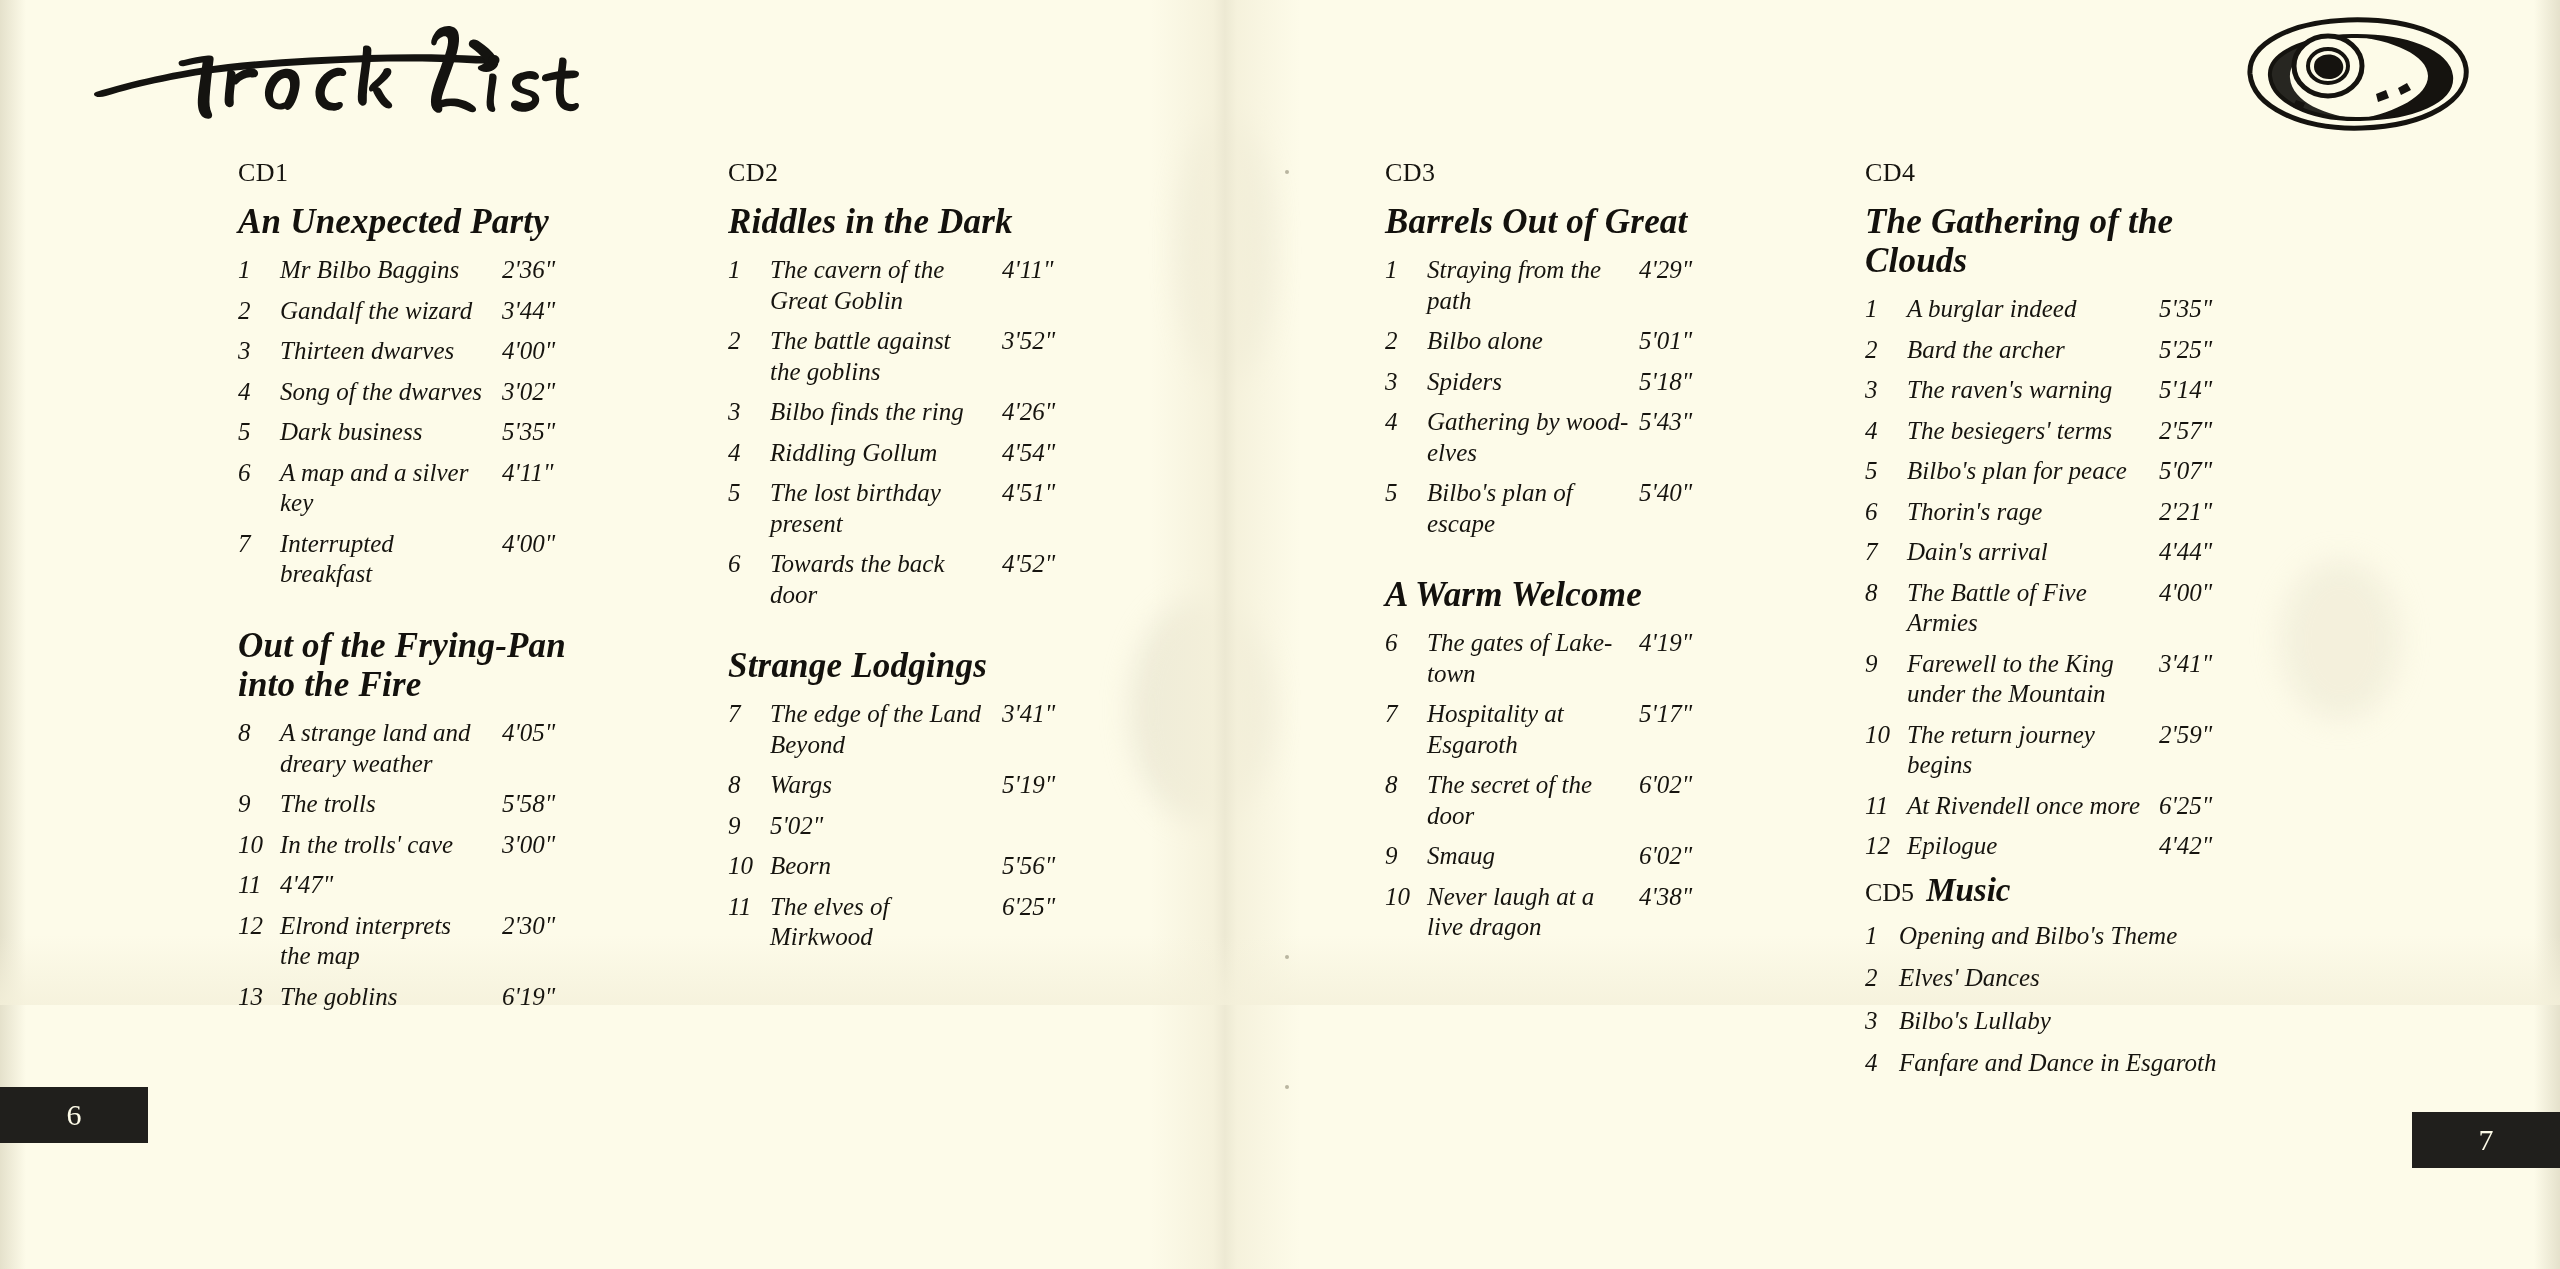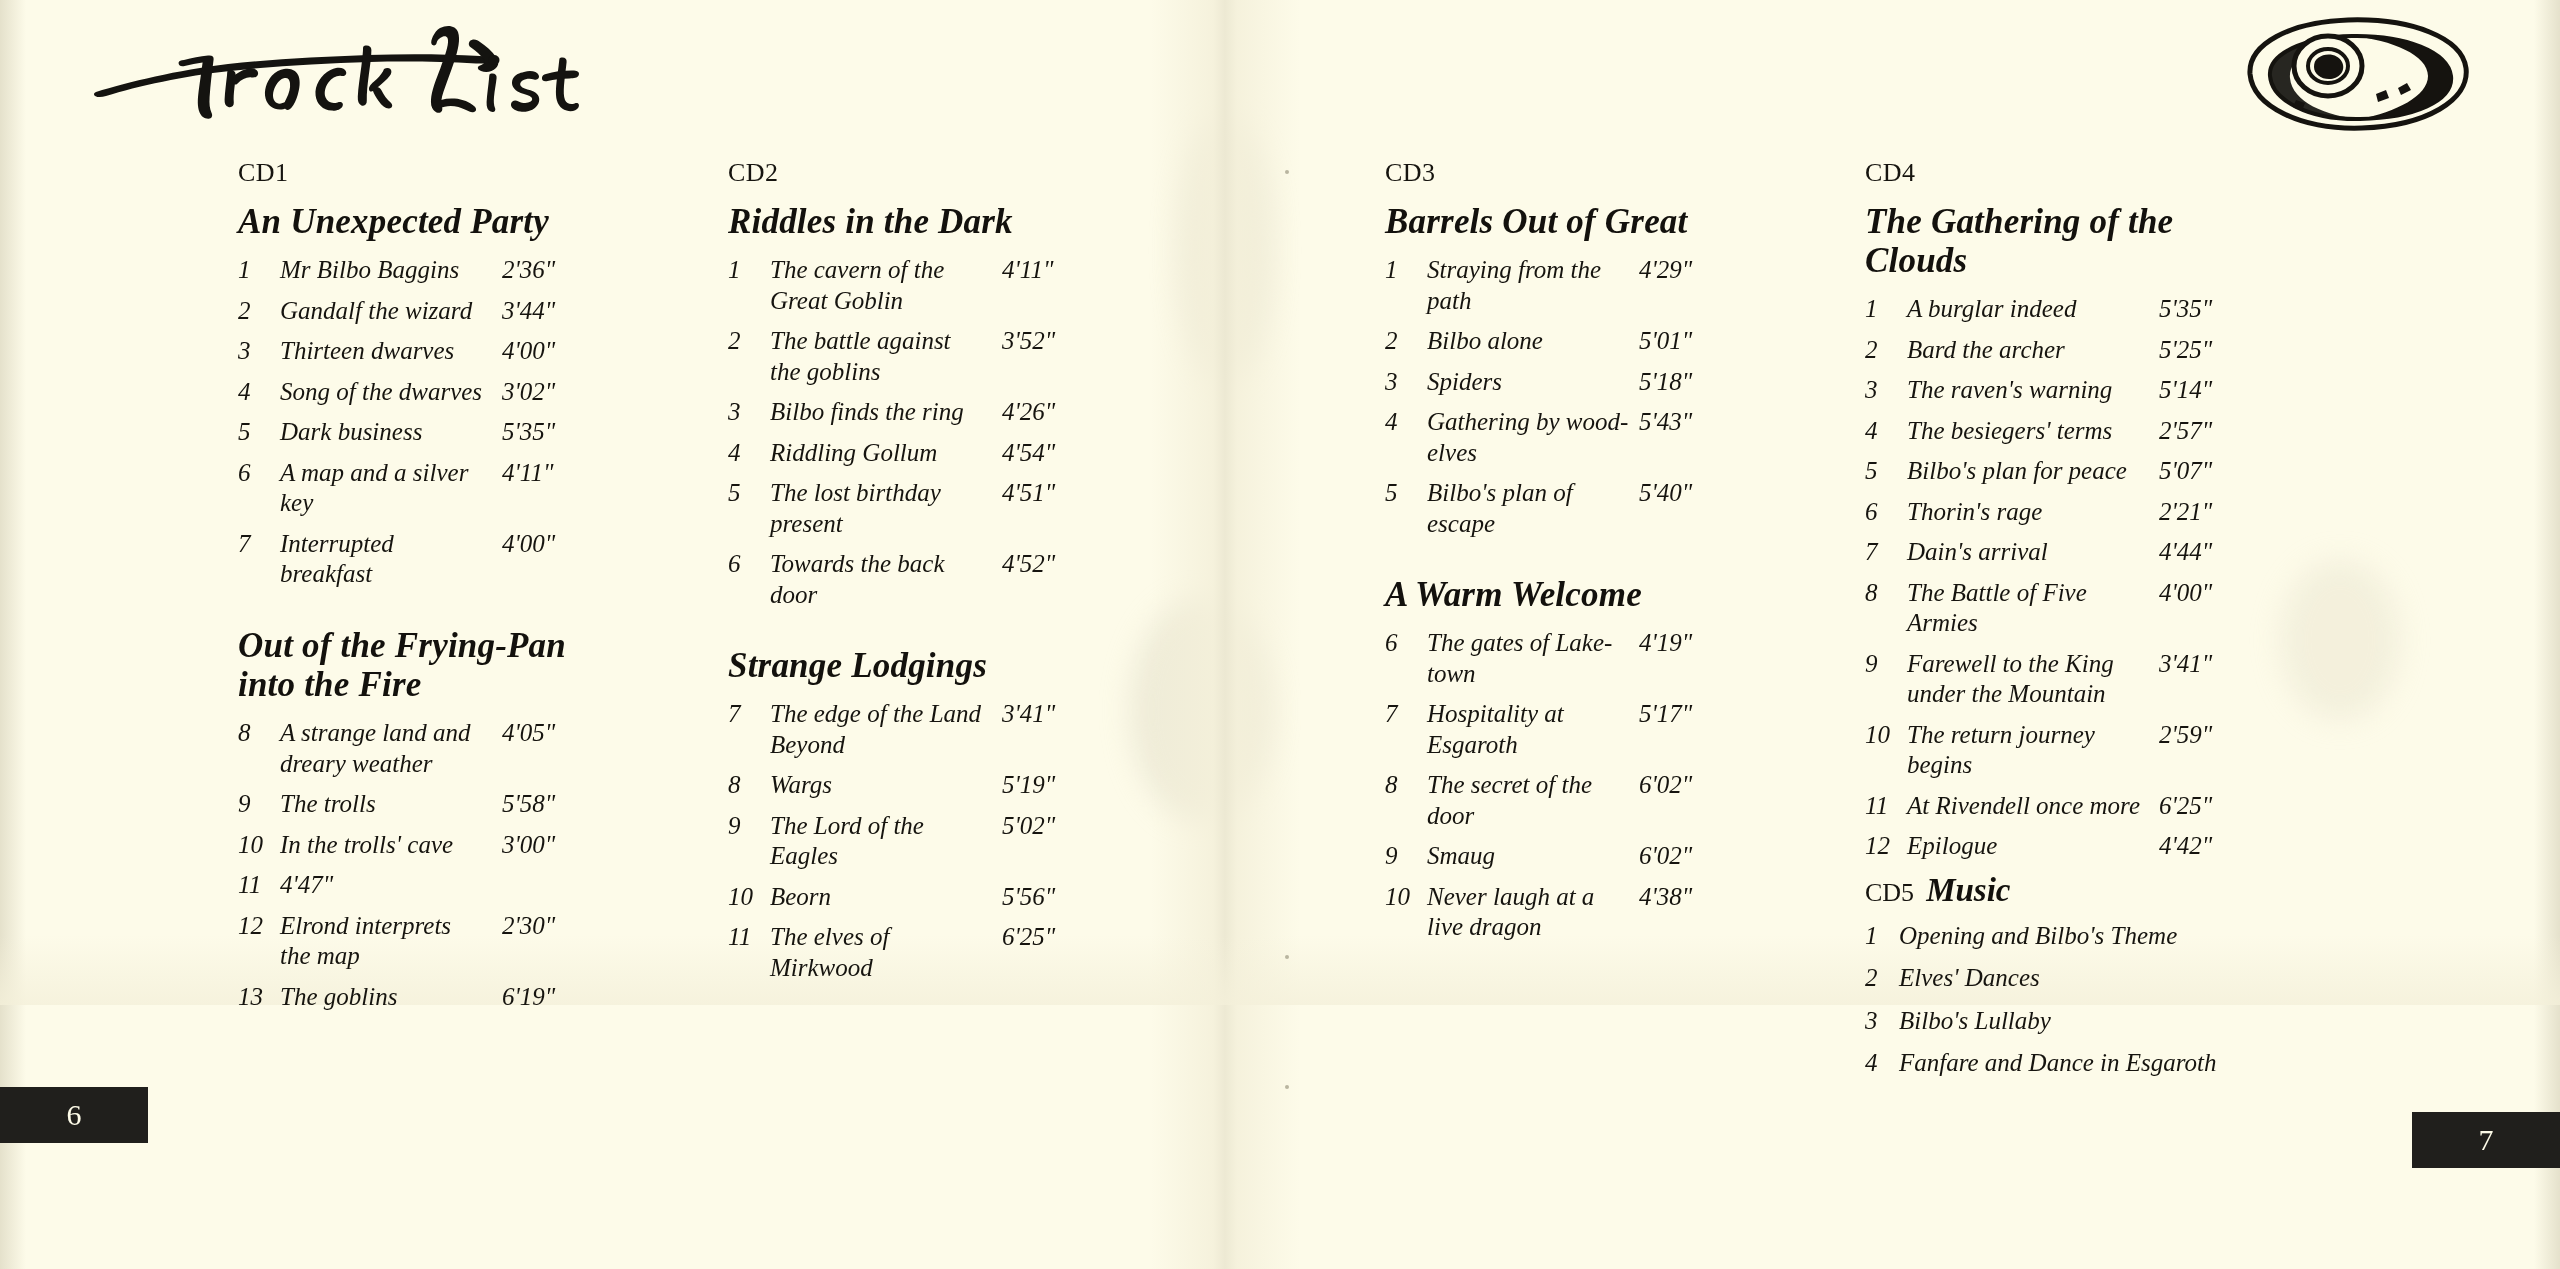--- a/index.html
+++ b/index.html
@@ -372,21 +372,20 @@
           <span class="t-name"><span>The edge of the Land</span><span class="cont">Beyond</span></span>
           <span class="t-time">3'41"</span>
         </div>
       <div class="track">
           <span class="t-num">8</span>
           <span class="t-name">Wargs</span>
           <span class="t-time">5'19"</span>
         </div>
       <div class="track">
           <span class="t-num">9</span>
-          <span class="t-name">The Lord of the Eagles</span>
           <span class="t-time">5'02"</span>
         </div>
       <div class="track">
           <span class="t-num">10</span>
           <span class="t-name">Beorn</span>
           <span class="t-time">5'56"</span>
         </div>
       <div class="track">
           <span class="t-num">11</span>
           <span class="t-name">The elves of Mirkwood</span>

